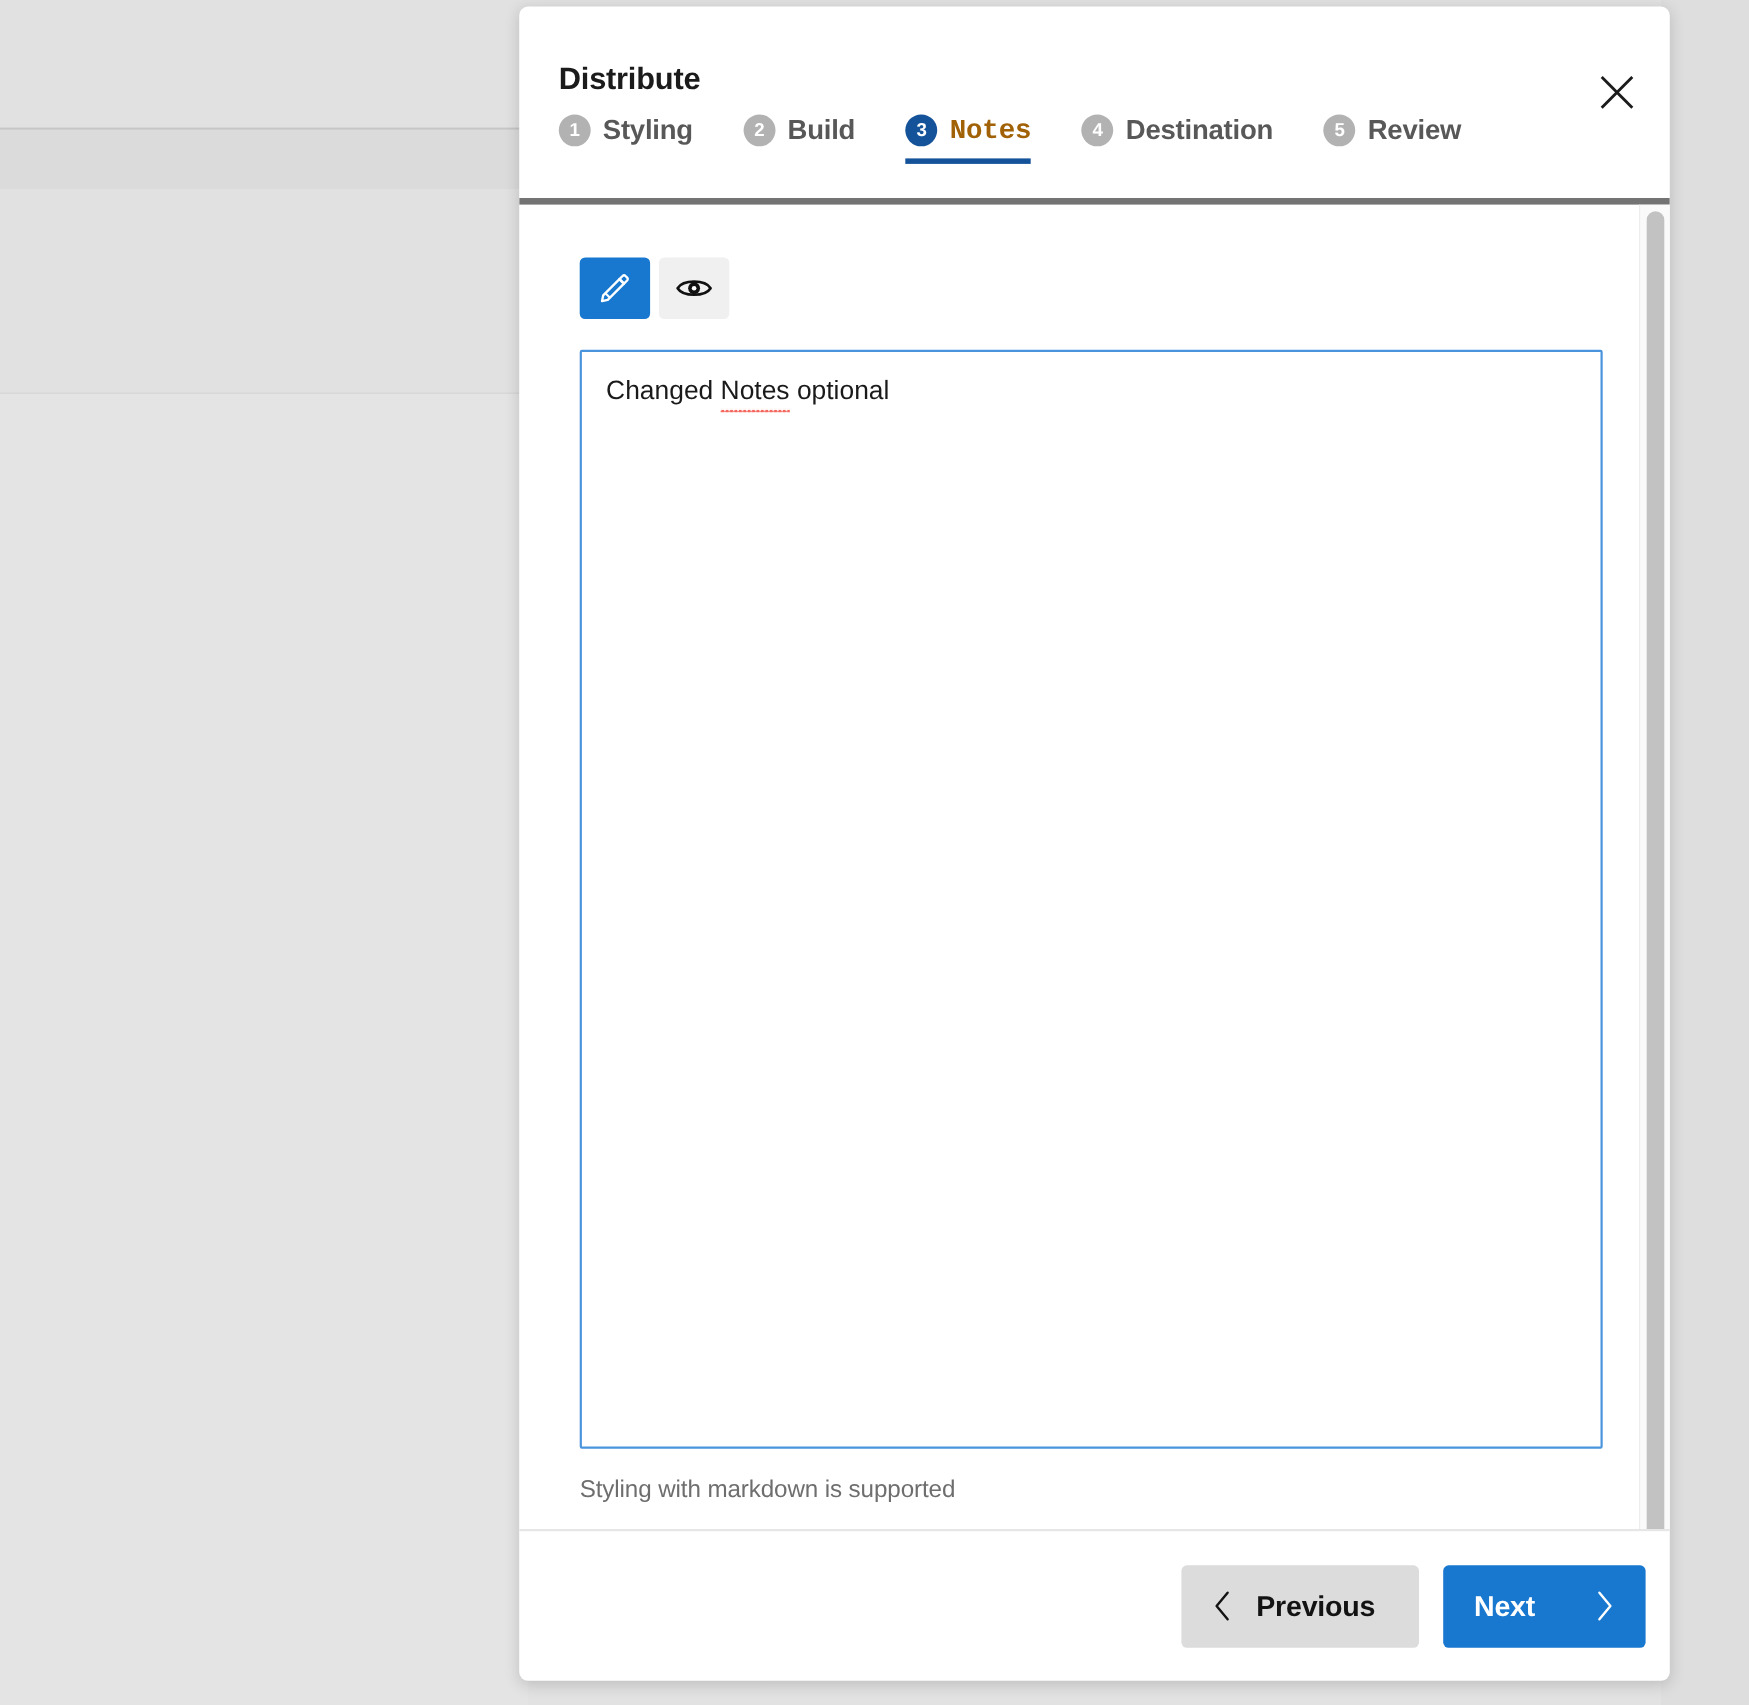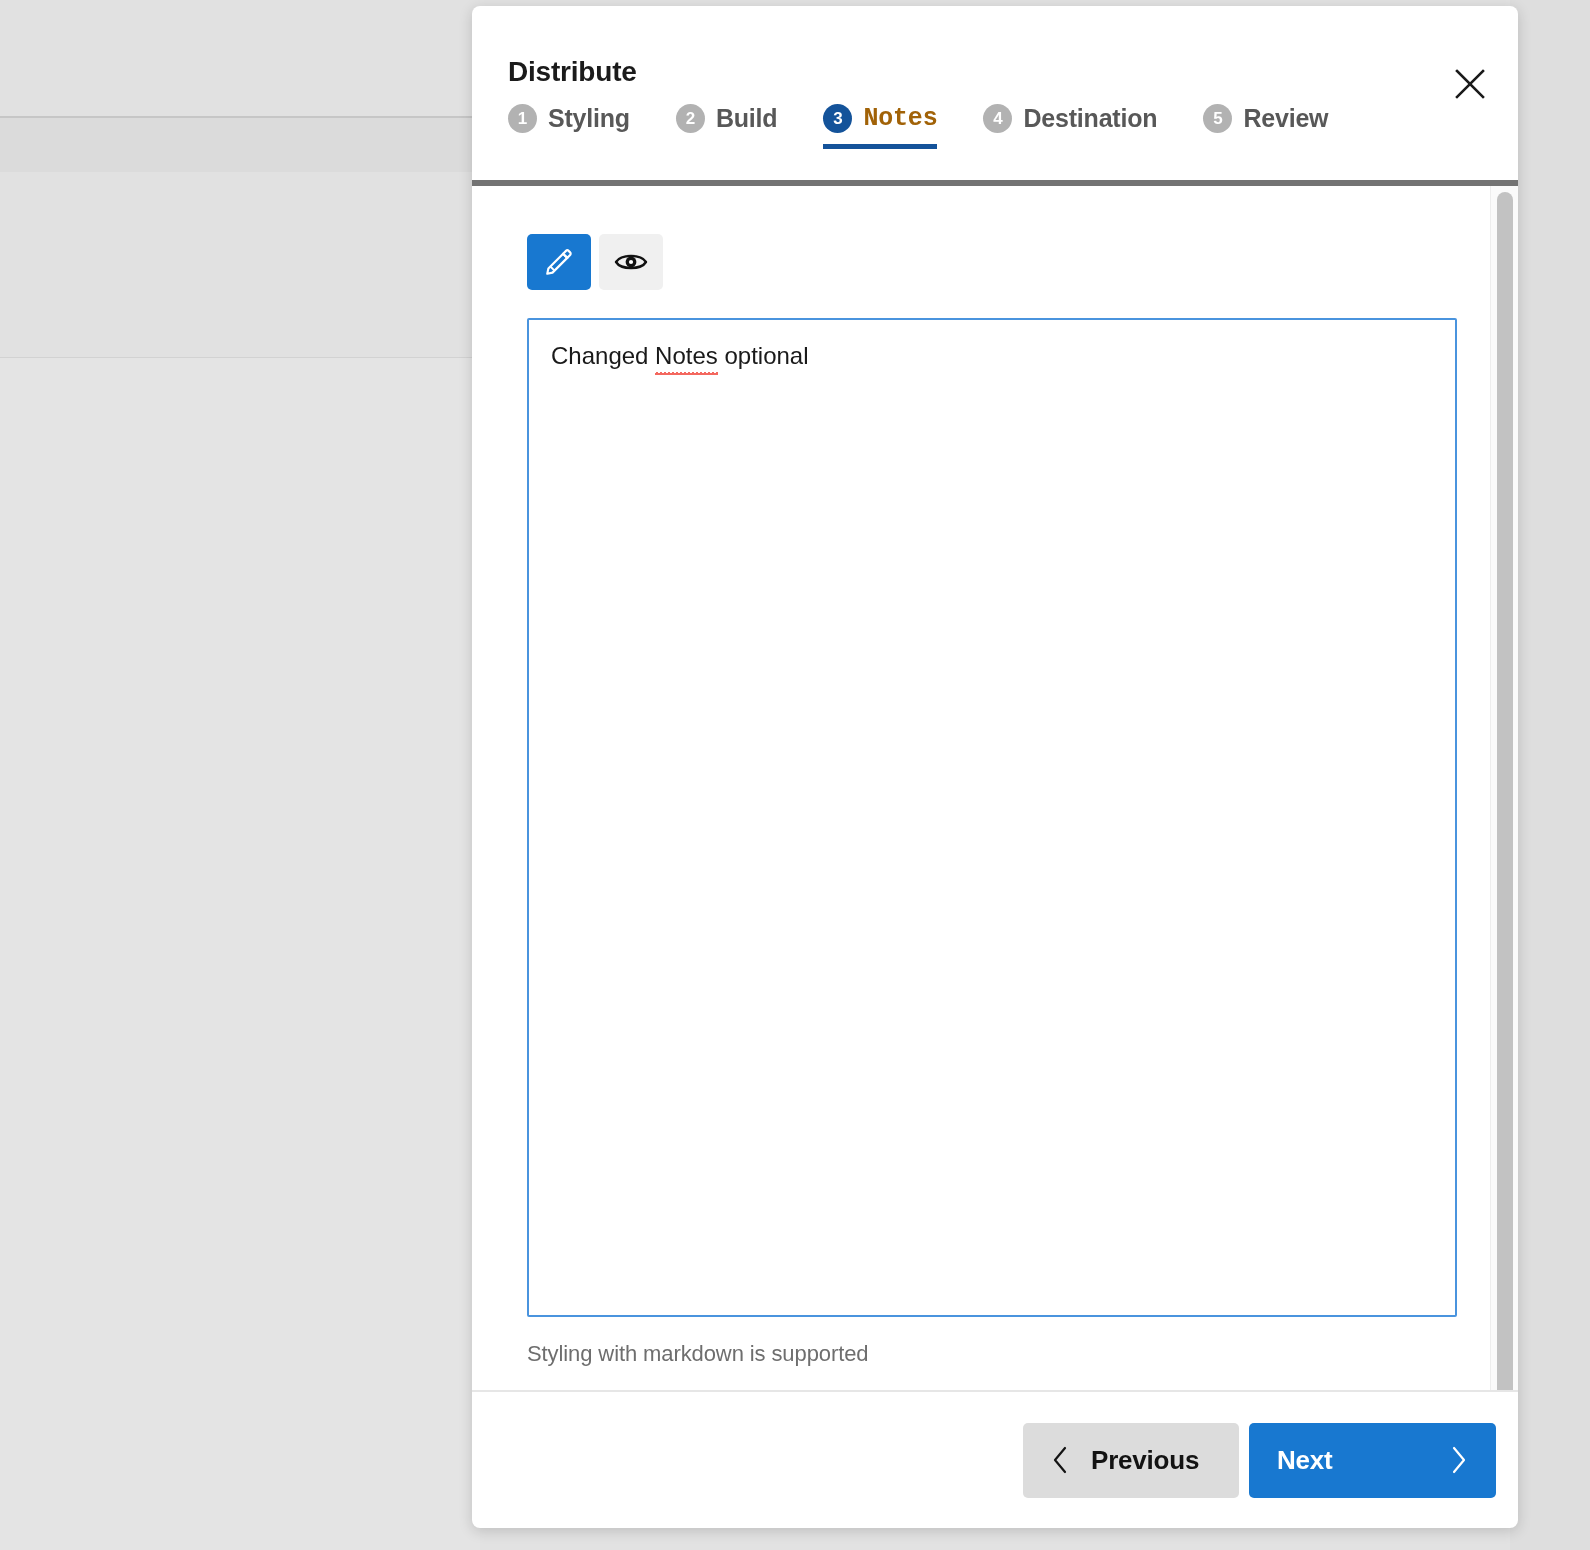--- a/index.html
+++ b/index.html
@@ -257,21 +257,21 @@
 
   
   .modal-footer {
     flex: 0 0 auto;
     height: 138px;
     border-top: 2px solid #e6e6e6;
     display: flex;
     align-items: center;
     justify-content: flex-end;
     padding: 0 22px 0 0;
-    gap: 10px;
+    gap: 22px;
   }
   .btn {
     height: 75px;
     border: none;
     border-radius: 5px;
     display: flex;
     align-items: center;
     cursor: pointer;
     font-family: inherit;
     font-size: 26px;
@@ -282,21 +282,21 @@
   .btn-prev {
     background: #dcdcdc;
     color: #131313;
     width: 216px;
     justify-content: flex-start;
     gap: 22px;
   }
   .btn-next {
     background: #1878d0;
     color: #ffffff;
-    width: 247px;
+    width: 184px;
     justify-content: space-between;
   }
   .chev { display: inline-flex; align-items: center; }
 </style>
 </head>
 <body>
 
 <div class="app-backdrop">
   <div class="backdrop-band-a"></div>
   <div class="backdrop-rule"></div>

